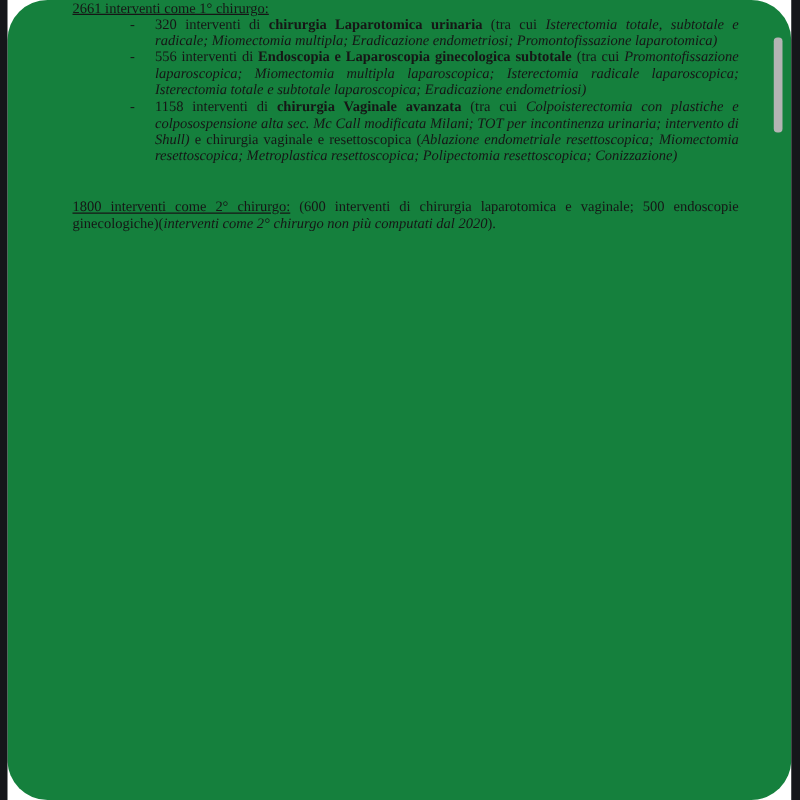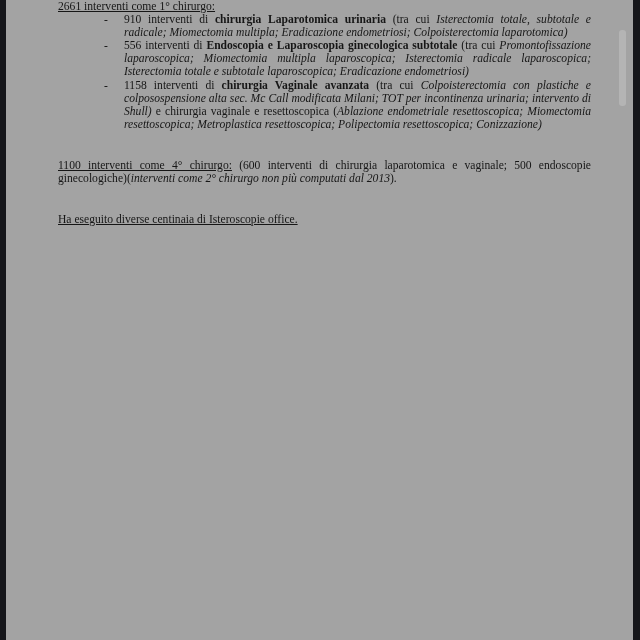--- a/index.html
+++ b/index.html
@@ -50,21 +50,22 @@
     border-radius: 3px;
   }
 
   
   .page {
     position: absolute;
     top: 0;
     left: 6px;
     width: 627px;
     height: 640px;
-    background: #a3a3a3;
+    background: #15803d;
+    border-radius: 32px;
   }
 
   .content {
     position: absolute;
     top: 0px;
     left: 52px;
     width: 533px;
   }
 
   
@@ -120,42 +121,41 @@
 
   <div class="page">
     <div class="content">
 
       
       <p class="para heading-u">2661 interventi come 1° chirurgo:</p>
 
       <ul class="bullets">
 
         <li class="bullet">
-          <span class="dash">-</span><span>910 interventi di </span><span class="b">chirurgia Laparotomica urinaria</span><span> (tra cui </span><span class="i">Isterectomia totale, subtotale e radicale; Miomectomia multipla; Eradicazione endometriosi; Colpoisterectomia laparotomica</span><span class="i">)</span>
+          <span class="dash">-</span><span>320 interventi di </span><span class="b">chirurgia Laparotomica urinaria</span><span> (tra cui </span><span class="i">Isterectomia totale, subtotale e radicale; Miomectomia multipla; Eradicazione endometriosi; Promontofissazione laparotomica</span><span class="i">)</span>
         </li>
 
         <li class="bullet">
           <span class="dash">-</span><span>556 interventi di </span><span class="b">Endoscopia e Laparoscopia ginecologica subtotale</span><span> (tra cui </span><span class="i">Promontofissazione laparoscopica; Miomectomia multipla laparoscopica; Isterectomia radicale laparoscopica; Isterectomia totale e subtotale laparoscopica; Eradicazione endometriosi</span><span class="i">)</span>
         </li>
 
         <li class="bullet">
           <span class="dash">-</span><span>1158 interventi di </span><span class="b">chirurgia Vaginale avanzata</span><span> (tra cui </span><span class="i">Colpoisterectomia con plastiche e colposospensione alta sec. Mc Call modificata Milani; TOT per incontinenza urinaria; intervento di Shull</span><span class="i">)</span><span> e chirurgia vaginale e resettoscopica (</span><span class="i">Ablazione endometriale resettoscopica; Miomectomia resettoscopica; Metroplastica resettoscopica; Polipectomia resettoscopica; Conizzazione</span><span class="i">)</span>
         </li>
 
       </ul>
 
       <div class="gap-lg"></div>
 
       
-      <p class="para"><span class="heading-u">1100 interventi come 4° chirurgo:</span><span> (600 interventi di chirurgia laparotomica e vaginale; 500 endoscopie ginecologiche)(</span><span class="i">interventi come 2° chirurgo non più computati dal 2013</span><span>).</span></p>
+      <p class="para"><span class="heading-u">1800 interventi come 2° chirurgo:</span><span> (600 interventi di chirurgia laparotomica e vaginale; 500 endoscopie ginecologiche)(</span><span class="i">interventi come 2° chirurgo non più computati dal 2020</span><span>).</span></p>
 
       <div class="gap-md"></div>
 
       
-      <p class="para heading-u" style="display:inline-block;">Ha eseguito diverse centinaia di Isteroscopie office.</p>
 
       <div class="tail-pad"></div>
 
     </div>
   </div>
 
   <div class="edge edge-left"></div>
   <div class="edge edge-right"></div>
 
   <div class="scrollbar-track">

